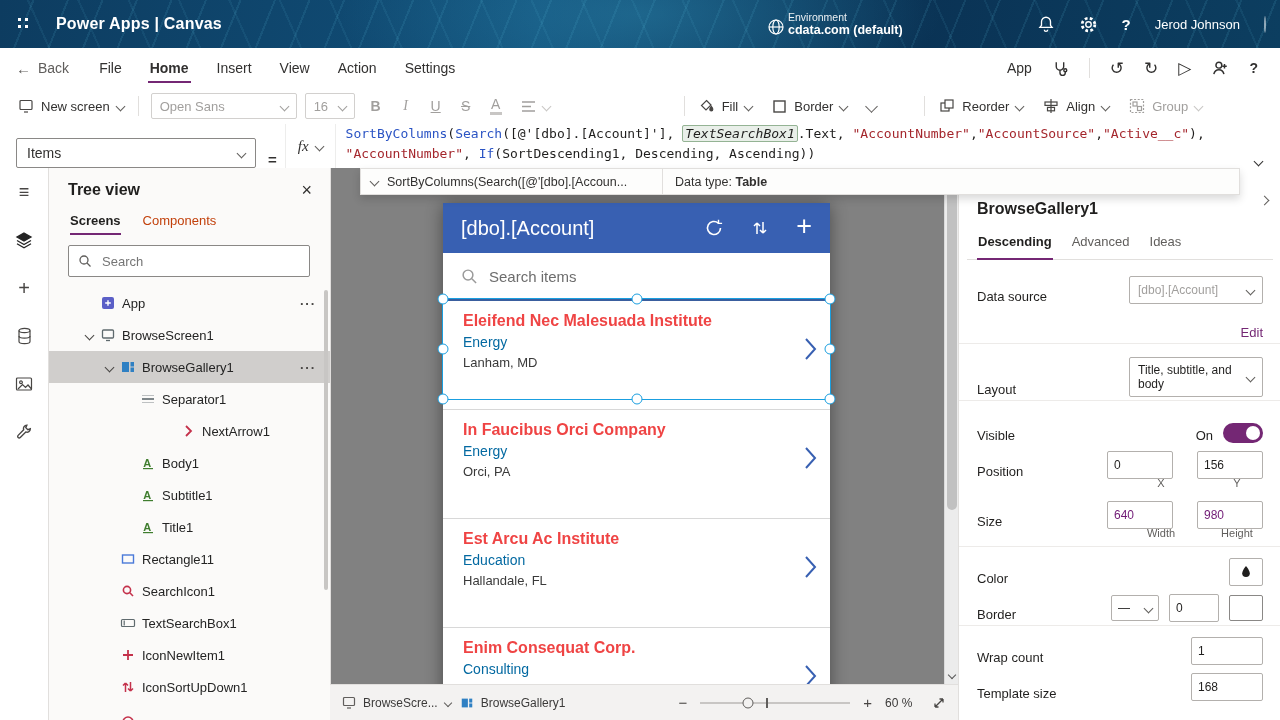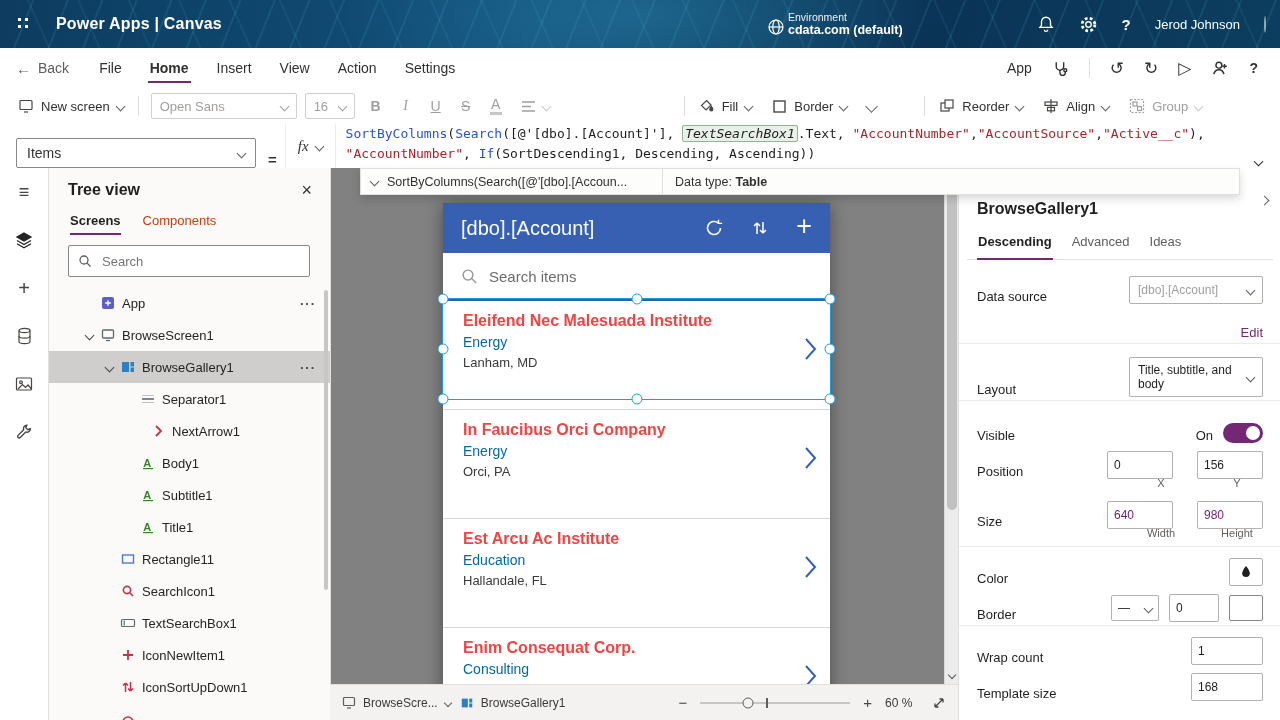--- a/index.html
+++ b/index.html
@@ -499,21 +499,21 @@
         <span class="chev t-chev" style="visibility: hidden;"></span>
         <span class="t-icon">
           <svg width="16" height="16" viewBox="0 0 16 16">
             <path d="M2 8h12" stroke="#5f6a6e" stroke-width="1.6"></path>
             <path d="M2 4.5h12M2 11.5h12" stroke="#bdc0c2" stroke-width="1"></path>
           </svg>
         </span>
         <span class="t-label">Separator1</span>
 
       </div>
-      <div class="trow" style="padding-left: 88px;">
+      <div class="trow" style="padding-left: 118px;">
         <span class="chev t-chev" style="visibility: hidden;"></span>
         <span class="t-icon">
           <svg width="16" height="16" viewBox="0 0 16 16" fill="none" stroke="#c4314b" stroke-width="1.8">
             <path d="M6 3l5 5-5 5"></path>
           </svg>
         </span>
         <span class="t-label">NextArrow1</span>
 
       </div>
       <div class="trow" style="padding-left: 78px;">

